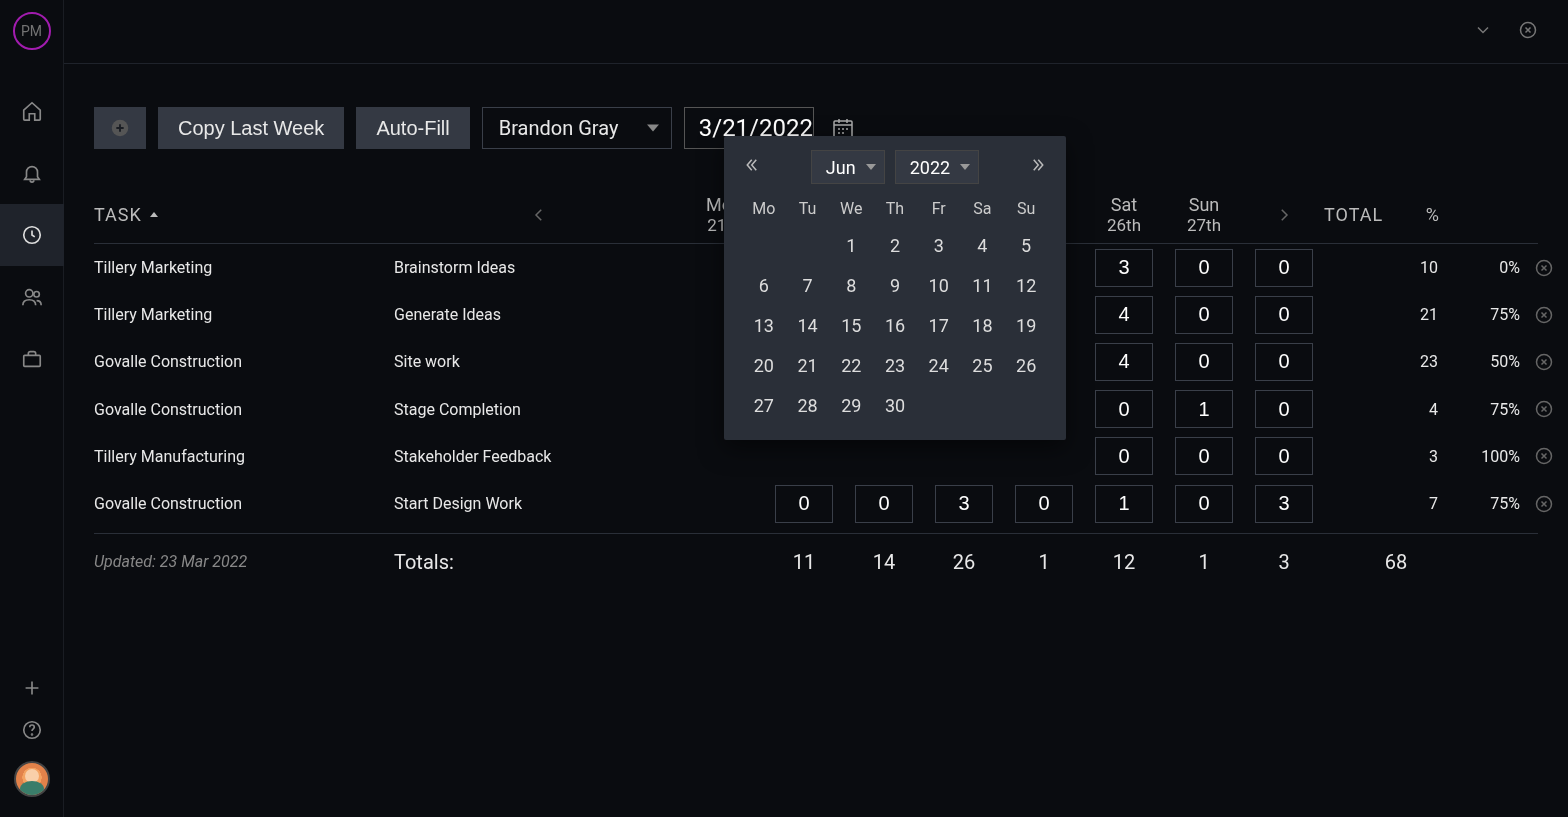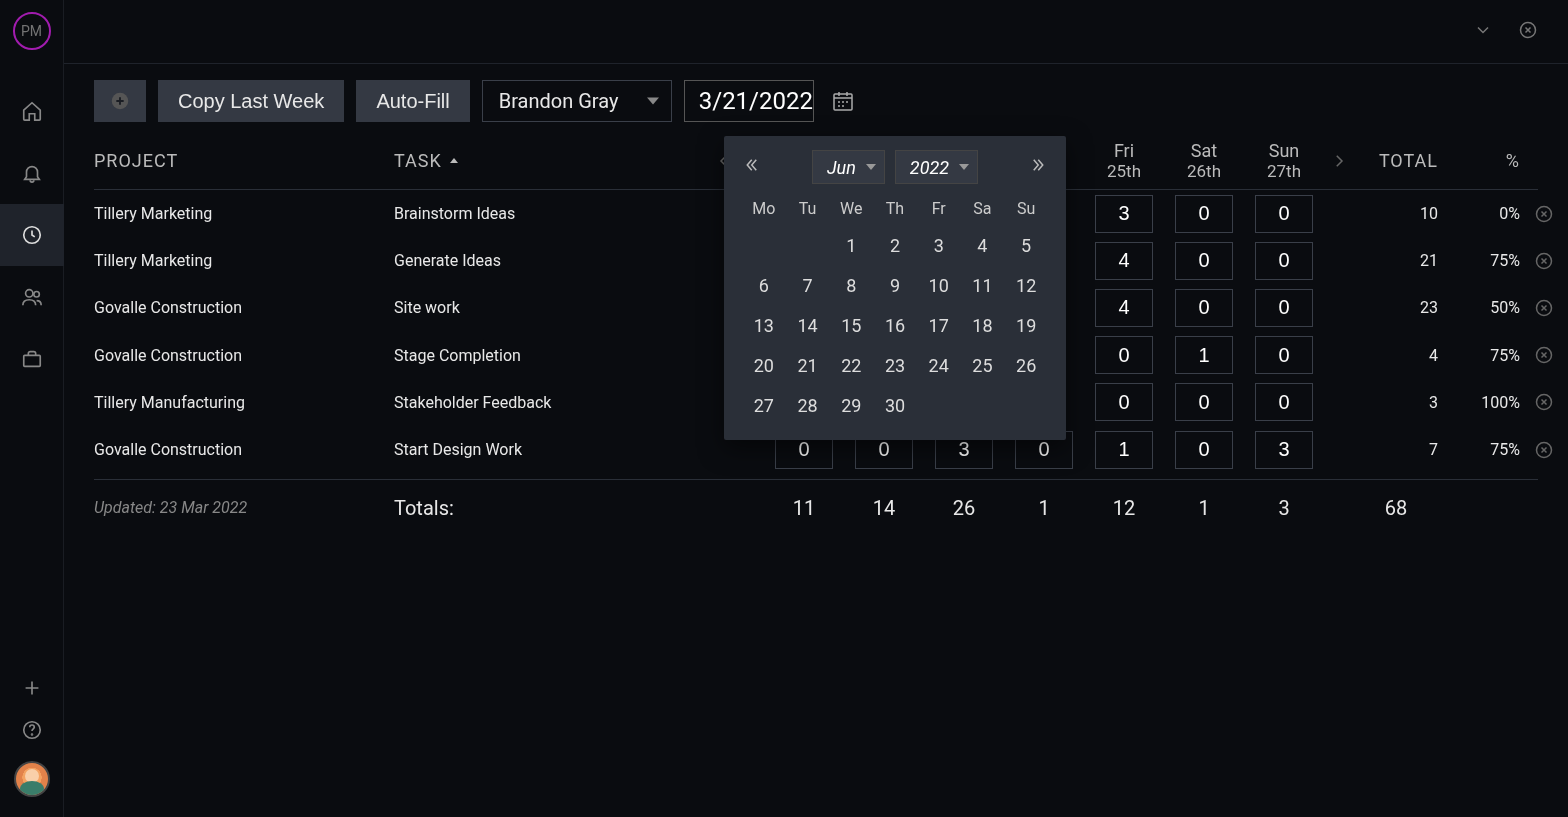--- a/index.html
+++ b/index.html
@@ -10,21 +10,21 @@
 .logo { width: 38px; height: 38px; border: 2px solid #a21caf; border-radius: 50%; display: flex; align-items: center; justify-content: center; font-size: 14px; font-weight: 400; color: #737373; margin-bottom: 30px; }
 .nav-item { width: 64px; height: 62px; display: flex; align-items: center; justify-content: center; color: #888; cursor: pointer; }
 .nav-item.active { background: #1f232b; color: #ddd; }
 .nav-item svg { width: 22px; height: 22px; }
 .nav-bottom { margin-top: auto; display: flex; flex-direction: column; align-items: center; gap: 20px; padding-bottom: 20px; }
 .avatar { width: 36px; height: 36px; border-radius: 50%; background: radial-gradient(circle at 50% 45%, #f4a261 0 40%, #e2824a 41% 100%); border: 2px solid #444; position: relative; overflow: hidden; }
 .avatar::before { content:""; position:absolute; top:6px; left:50%; transform:translateX(-50%); width:14px; height:14px; background:#f9cfa9; border-radius:50%; }
 .avatar::after { content:""; position:absolute; bottom:-2px; left:50%; transform:translateX(-50%); width:24px; height:16px; background:#3a7d6a; border-radius:50% 50% 0 0; }
 
 
-.main { position: absolute; left: 64px; top: 0; right: 0; bottom: 0; display: flex; flex-direction: column; }
+.main { position: absolute; left: 64px; top: 0; right: 0; bottom: 0; display: flex; flex-direction: column; gap: 27px; }
 .topbar { height: 64px; border-bottom: 1px solid #1f232b; display: flex; align-items: center; justify-content: flex-end; padding-right: 30px; gap: 25px; color:#777; }
 .topbar svg { width:20px; height:20px; }
 
 
 .toolbar { display:flex; align-items:center; padding: 16px 30px 10px 30px; gap: 12px; position: relative; z-index: 5; }
 .btn { background:#2a2f38; color:#e8e8e8; border:none; height:42px; padding: 0 20px; font-size:20px; cursor:pointer; display:flex; align-items:center; justify-content:center; }
 .btn-icon { width:52px; padding:0; }
 .btn-icon svg { width:22px; height:22px; }
 .btn-sec { background:#343943; }
 .select-wrap { position:relative; }
@@ -52,21 +52,21 @@
 .cell-pct { text-align:right; padding-right:4px; }
 .del-btn { color:#666; display:flex; align-items:center; justify-content:center; cursor:pointer; }
 .del-btn svg { width:20px; height:20px; }
 .tbl-foot { display:grid; grid-template-columns: 300px 290px 80px repeat(7,80px) 30px 90px 80px 40px; align-items:center; height:56px; border-top:1px solid #2a2f38; margin-top:6px; }
 .foot-updated { color:#888; font-size:16px;font-style:italic; }
 .foot-label { text-align:left; padding-right:20px; font-size:20px; grid-column:2/4; }
 .foot-num { text-align:center; font-size:20px; }
 
 
 .calendar { position:absolute; top:136px; left:724px; width:342px; background:#2a2f38; padding:14px 18px 18px 18px; z-index:50; border-radius:2px; box-shadow:0 8px 24px rgba(0,0,0,.5); }
-.cal-head { display:flex; align-items:center; justify-content:space-between; margin-bottom:10px;font-style:italic; }
+.cal-head { display:flex; align-items:center; justify-content:space-between; margin-bottom:10px; }
 .cal-nav { color:#bbb; cursor:pointer; }
 .cal-nav svg { width:18px; height:18px; }
 .cal-sel-wrap { display:flex; gap:10px; }
 .cal-sel { background:#343943; border:1px solid #444; color:#fff; height:34px; padding:0 28px 0 14px; font-size:18px; position:relative; display:flex; align-items:center; cursor:pointer; }
 .cal-sel .minicaret { position:absolute; right:8px; top:50%; transform:translateY(-50%); width:0; height:0; border-left:5px solid transparent; border-right:5px solid transparent; border-top:6px solid #999; }
 .cal-grid { display:grid; grid-template-columns: repeat(7,1fr); gap:6px 0; text-align:center; }
 .cal-dow { color:#ccc; font-size:16px; height:28px; display:flex; align-items:center; justify-content:center; }
 .cal-day { color:#ddd; font-size:18px; height:34px; display:flex; align-items:center; justify-content:center; cursor:pointer; }
 .cal-day.empty { visibility:hidden; }
 </style>
@@ -153,21 +153,20 @@
     <div class="cal-btn">
       <svg viewBox="0 0 24 24" width="24" height="24" fill="none" stroke="currentColor" stroke-width="1.5">
           <rect x="3" y="5" width="18" height="16" rx="1"></rect>
           <path d="M3 9h18M8 3v4M16 3v4M7 13h2M11 13h2M15 13h2M7 17h2M11 17h2"></path>
         </svg>
     </div>
   </div>
 
   <div class="tbl">
     <div class="tbl-head">
-      <div class="th">PROJECT</div>
       <div class="th th-task">
         <span>TASK</span>
         <svg width="12" height="12" viewBox="0 0 12 12">
             <path d="M2 8l4-5 4 5z" fill="#bbb"></path>
           </svg>
       </div>
       <div class="nav-arrow">
           <svg viewBox="0 0 24 24" fill="none" stroke="currentColor" stroke-width="2">
             <path d="M15 5l-7 7 7 7"></path>
           </svg>

